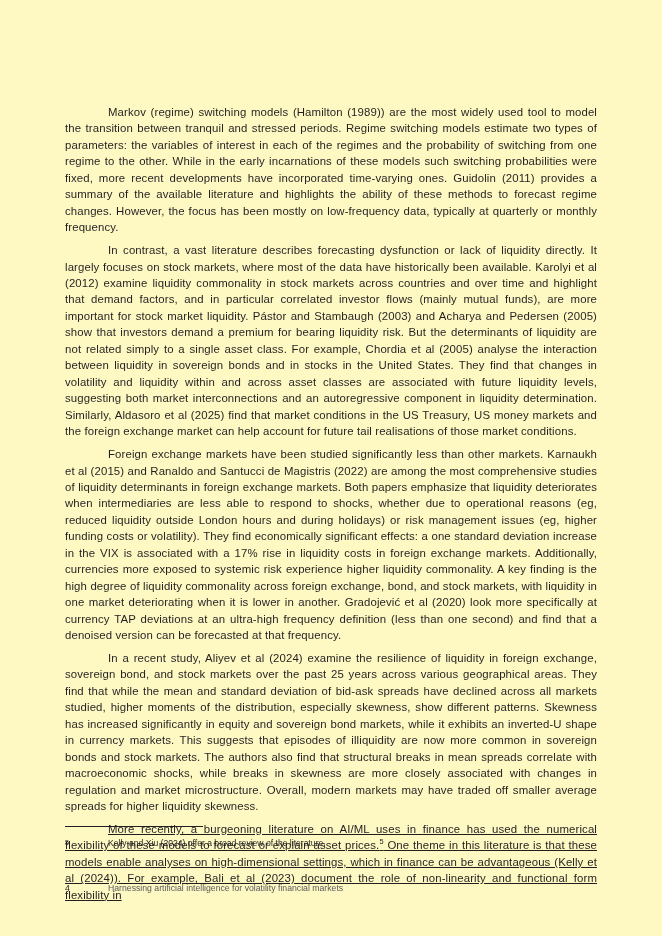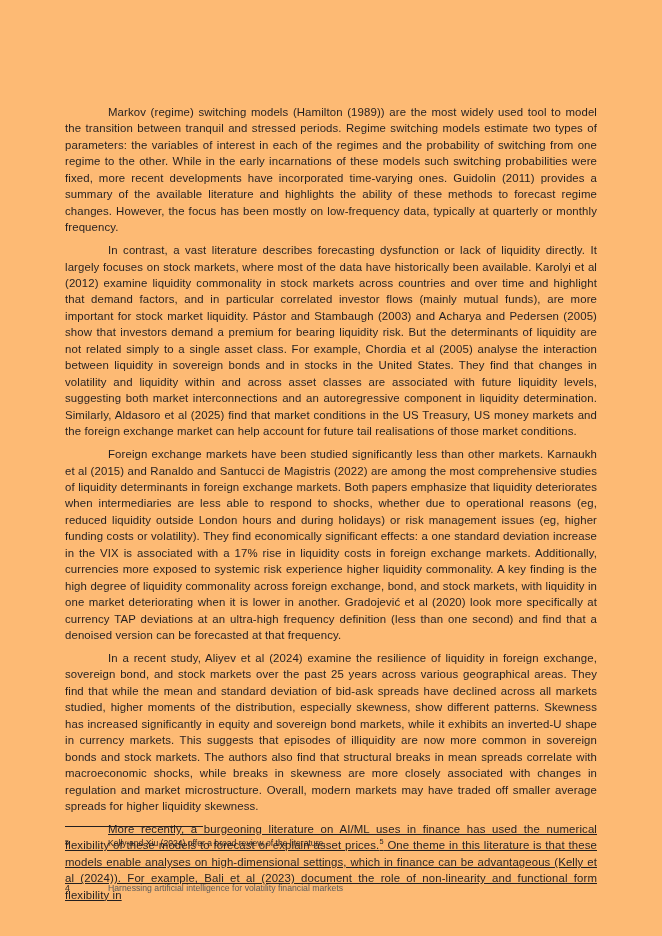--- a/index.html
+++ b/index.html
@@ -8,21 +8,21 @@
     background: #ffffff;
   }
   body {
     font-family: "Liberation Sans", sans-serif;
     color: #231f20;
   }
   .page {
     position: relative;
     width: 662px;
     height: 936px;
-    background: #fdba74;
+    background: #fef9c3;
     overflow: hidden;
     box-sizing: border-box;
   }
   .content {
     position: absolute;
     left: 65px;
     top: 104px;
     width: 532px;
   }
   p.body-para {

